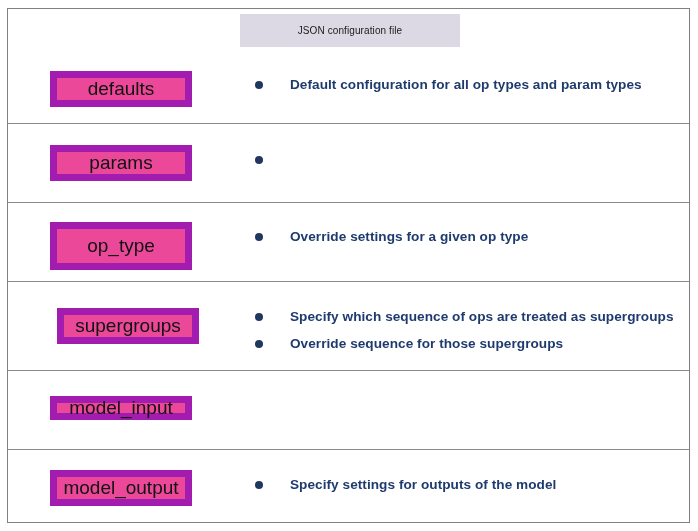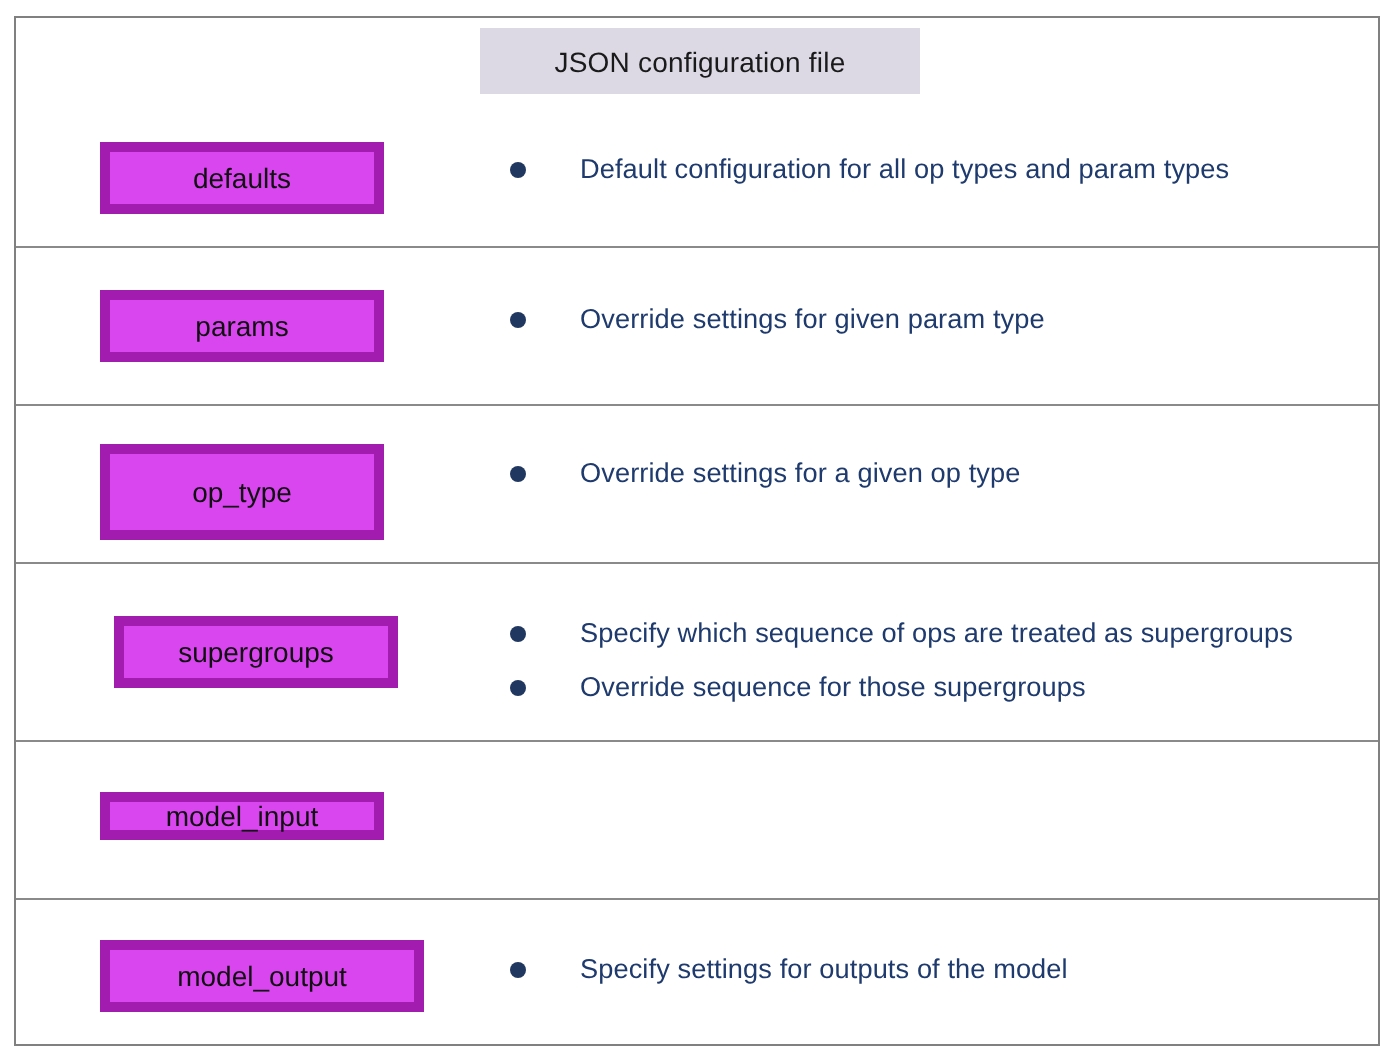--- a/index.html
+++ b/index.html
@@ -39,21 +39,21 @@
     position: absolute;
     left: 240px;
     top: 14px;
     width: 220px;
     height: 33px;
     background: #dcd9e5;
     display: flex;
     align-items: center;
     justify-content: center;
     color: #1a1a1a;
-    font-size: 14px;
+    font-size: 10px;
     letter-spacing: 0.1px;
   }
 
   
   .row {
     position: absolute;
     left: 8px;
     width: 681px;
     box-sizing: border-box;
     border-bottom: 1px solid #8a8a8a;
@@ -65,35 +65,36 @@
   .row-inner {
     position: relative;
     width: 100%;
     height: 100%;
   }
 
   
   .key-box {
     position: absolute;
     box-sizing: border-box;
-    border: 5px solid #a21caf;
-    background: #d946ef;
+    border: 7px solid #a21caf;
+    background: #ec4899;
     display: flex;
     align-items: center;
     justify-content: center;
     color: #111111;
-    font-size: 14px;
+    font-size: 19px;
     white-space: nowrap;
   }
 
   
   .bullets {
     position: absolute;
     left: 243px;
     right: 4px;
+    font-weight: bold;
   }
   .bullet-line {
     position: relative;
     height: 27px;
     display: flex;
     align-items: center;
   }
   .bullet-dot {
     position: absolute;
     left: 4px;
@@ -138,21 +139,20 @@
   </div>
 
   <div class="row" style="top:124px; height:79px;text-align:center;">
     <div class="row-inner">
       <div class="key-box" style="left:42px; top:21px; width:142px; height:36px;">
         <span>params</span>
       </div>
       <div class="bullets" style="top:22px;">
         <div class="bullet-line">
           <span class="bullet-dot"></span>
-          <span class="bullet-text">Override settings for given param type</span>
         </div>
       </div>
     </div>
   </div>
 
   <div class="row" style="top:203px; height:79px;">
     <div class="row-inner">
       <div class="key-box" style="left:42px; top:19px; width:142px; height:48px;">
         <span>op_type</span>
       </div>
@@ -186,21 +186,21 @@
   <div class="row" style="top:371px; height:79px;">
     <div class="row-inner">
       <div class="key-box" style="left:42px; top:25px; width:142px; height:24px;">
         <span>model_input</span>
       </div>
     </div>
   </div>
 
   <div class="row" style="top:450px; height:72px;">
     <div class="row-inner">
-      <div class="key-box" style="left:42px; top:20px; width:162px; height:36px;">
+      <div class="key-box" style="left:42px; top:20px; width:142px; height:36px;">
         <span>model_output</span>
       </div>
       <div class="bullets" style="top:21px;">
         <div class="bullet-line">
           <span class="bullet-dot"></span>
           <span class="bullet-text">Specify settings for outputs of the model</span>
         </div>
       </div>
     </div>
   </div>

